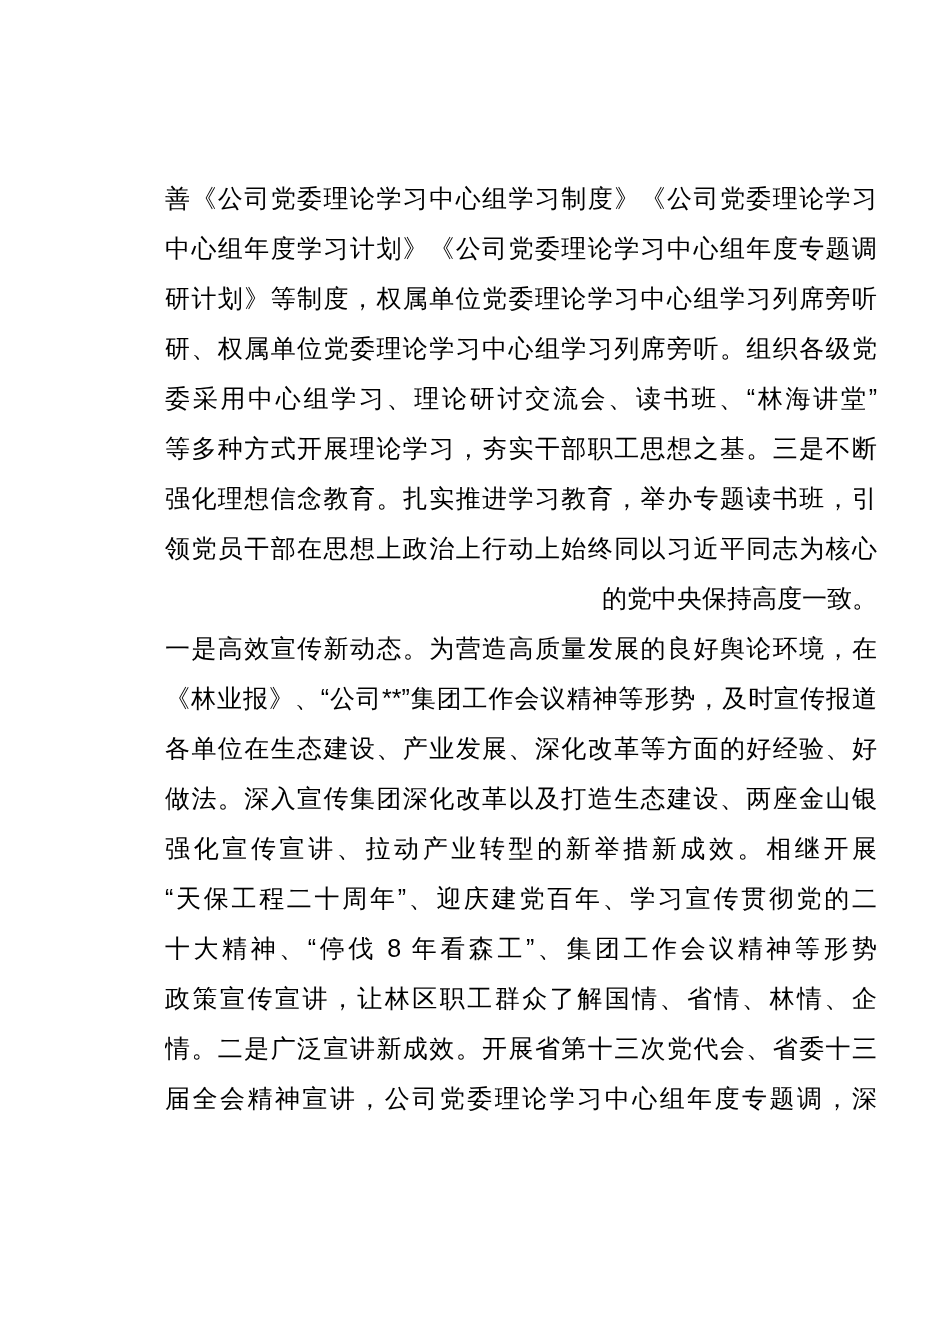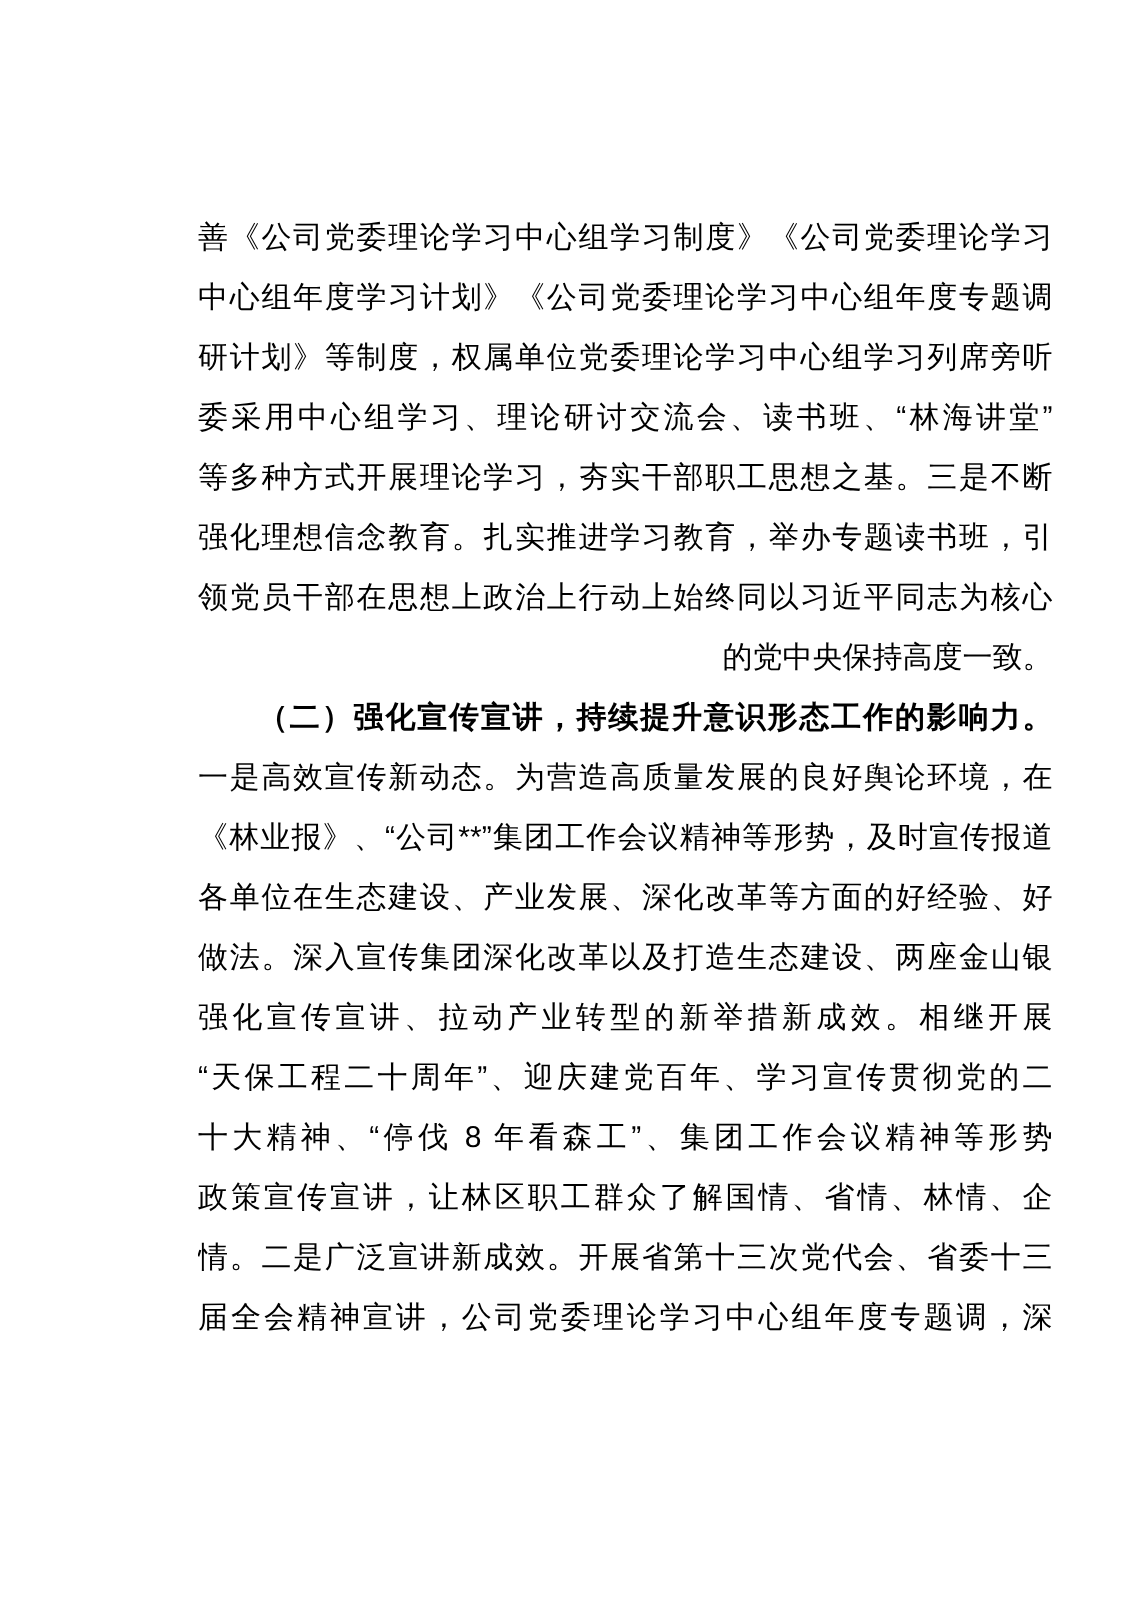--- a/index.html
+++ b/index.html
@@ -52,29 +52,29 @@
 </head>
 <body>
 
 <div class="page">
   <div class="doc">
 
     <div>
       <div class="line">善《公司党委理论学习中心组学习制度》《公司党委理论学习</div>
       <div class="line">中心组年度学习计划》《公司党委理论学习中心组年度专题调</div>
       <div class="line">研计划》等制度，权属单位党委理论学习中心组学习列席旁听</div>
+      <div class="line">研、权属单位党委理论学习中心组学习列席旁听。组织各级党</div>
       <div class="line">委采用中心组学习、理论研讨交流会、读书班、“林海讲堂”</div>
       <div class="line">等多种方式开展理论学习，夯实干部职工思想之基。三是不断</div>
       <div class="line">强化理想信念教育。扎实推进学习教育，举办专题读书班，引</div>
       <div class="line">领党员干部在思想上政治上行动上始终同以习近平同志为核心</div>
       <div class="line no-just">的党中央保持高度一致。</div>
     </div>
 
     <div>
-      <div class="line indent bold">（二）强化宣传宣讲，持续提升意识形态工作的影响力。</div>
       <div class="line">一是高效宣传新动态。为营造高质量发展的良好舆论环境，在</div>
       <div class="line">《林业报》、“公司**”集团工作会议精神等形势，及时宣传报道</div>
       <div class="line">各单位在生态建设、产业发展、深化改革等方面的好经验、好</div>
       <div class="line">做法。深入宣传集团深化改革以及打造生态建设、两座金山银</div>
       <div class="line">强化宣传宣讲、拉动产业转型的新举措新成效。相继开展</div>
       <div class="line">“天保工程二十周年”、迎庆建党百年、学习宣传贯彻党的二</div>
       <div class="line">十大精神、“停伐 8 年看森工”、集团工作会议精神等形势</div>
       <div class="line">政策宣传宣讲，让林区职工群众了解国情、省情、林情、企</div>
       <div class="line">情。二是广泛宣讲新成效。开展省第十三次党代会、省委十三</div>
       <div class="line">届全会精神宣讲，公司党委理论学习中心组年度专题调，深</div>

